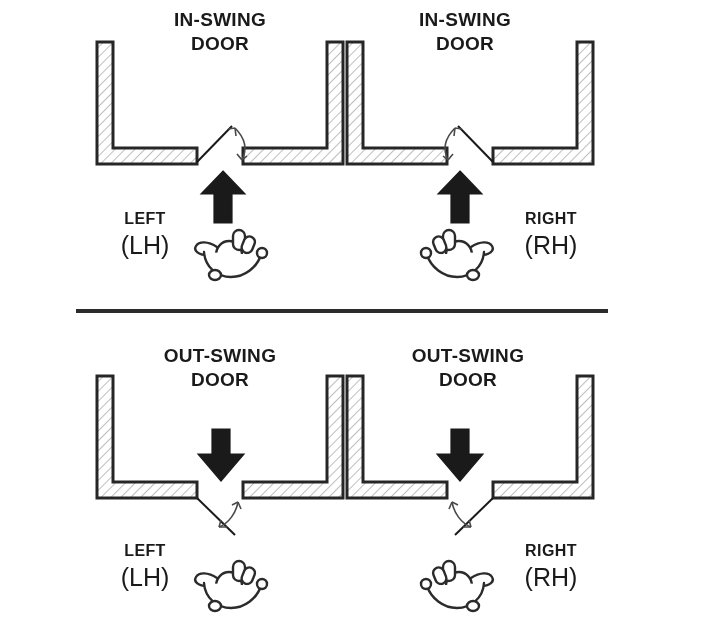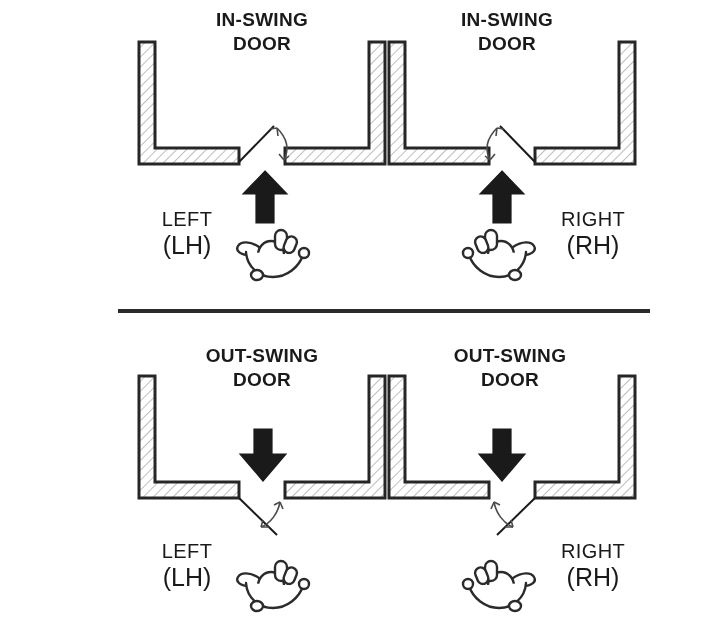--- a/index.html
+++ b/index.html
@@ -7,21 +7,20 @@
     padding: 0;
     background: #ffffff;
   }
   #page {
     position: relative;
     width: 608px;
     height: 624px;
     background: #ffffff;
     font-family: "Liberation Sans", sans-serif;
     overflow: hidden;
-    margin-left: 42px;
   }
   .panel {
     position: absolute;
   }
   .title {
     position: absolute;
     text-align: center;
     font-weight: bold;
     font-size: 19px;
     line-height: 24px;
@@ -29,22 +28,22 @@
     color: #1a1a1a;
     white-space: pre-line;
   }
   .hand-label {
     position: absolute;
     text-align: center;
     color: #1a1a1a;
   }
   .hand-label .big {
     display: block;
-    font-weight: normal;
-    font-size: 20px;
+    font-weight: bold;
+    font-size: 16px;
     line-height: 26px;
     letter-spacing: 0.4px;
   }
   .hand-label .small {
     display: block;
     font-weight: normal;
     font-size: 25px;
     line-height: 26px;
   }
   .divider {

